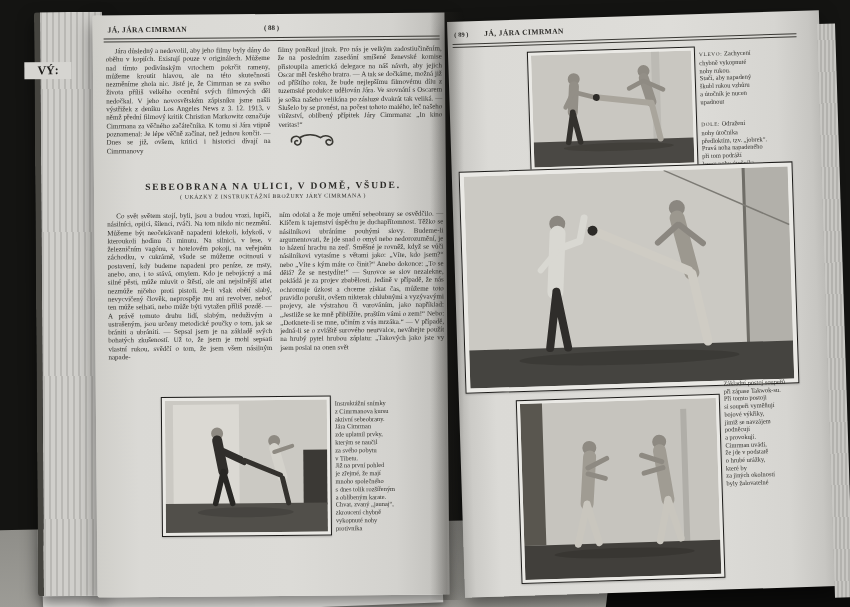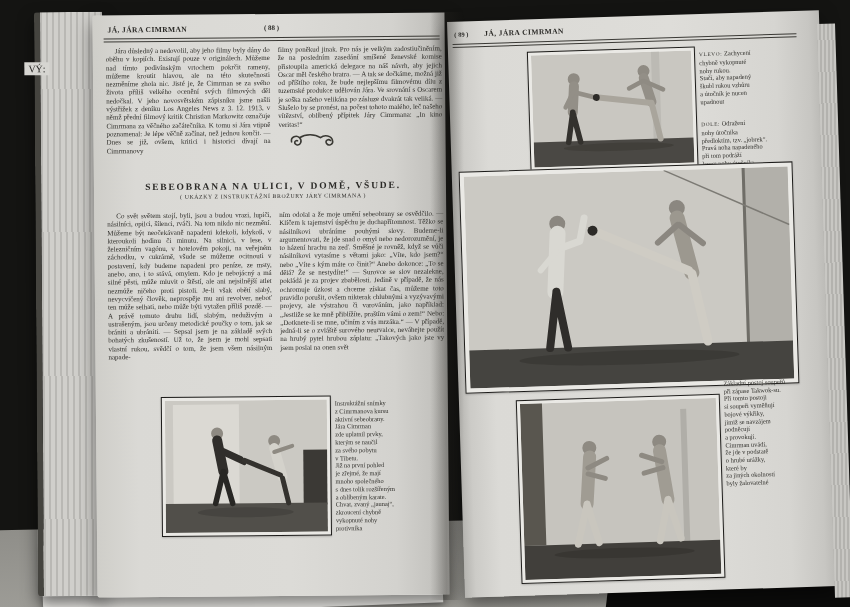--- a/index.html
+++ b/index.html
@@ -9,22 +9,22 @@
   .surface{position:absolute;left:-20px;top:522px;width:830px;height:120px;
            background:linear-gradient(178deg,#8f8e89,#a9a8a2);transform:rotate(-1.2deg);}
   .paper{position:absolute;left:42px;top:538px;width:400px;height:72px;background:#f3f2ee;
          transform:rotate(-2.2deg);box-shadow:0 2px 6px rgba(0,0,0,.35);}
   .corner-shadow{position:absolute;right:-60px;bottom:-60px;width:300px;height:170px;
                  background:#0c0c0b;transform:rotate(7deg);}
   
   .page-stack-left{position:absolute;left:36px;top:12px;width:62px;height:584px;border-radius:3px 0 0 3px;
     background:repeating-linear-gradient(90deg,#b9b8b4 0 2px,#d0cfcb 2px 6px);
     border-left:6px solid #45443f;transform:rotate(-.4deg);box-shadow:0 8px 16px rgba(0,0,0,.55);}
-  .edge-text{position:absolute;left:-16px;top:50px;font-size:10px;font-weight:normal;color:#1e1d1b;
-             background:#d6d5d1;padding:1px 4px;}
+  .edge-text{position:absolute;left:-16px;top:50px;font-size:12px;font-weight:bold;color:#1e1d1b;
+             background:#d6d5d1;padding:1px 13px;}
   .page{position:absolute;box-shadow:0 8px 18px rgba(0,0,0,.5);}
   .left-page{left:95px;top:14px;width:352px;height:582px;border-radius:2px 0 0 2px;transform:rotate(-.5deg);
     background:linear-gradient(90deg,#cfcec9 0%,#dad9d5 12%,#dcdbd7 55%,#d3d2ce 85%,#c3c2be 96%,#b1b0ac 100%);}
   .right-page{left:447px;top:22px;width:372px;height:576px;transform:rotate(-1.8deg);transform-origin:0 0;
     background:linear-gradient(90deg,#b5b4b0 0%,#cccbc7 3%,#dbdad6 10%,#deddd9 60%,#d6d5d1 88%,#c7c6c2 97%,#bab9b5 100%);}
   .right-stack{position:absolute;left:817px;top:24px;width:18px;height:574px;transform:rotate(-1.8deg);transform-origin:0 0;
     background:repeating-linear-gradient(90deg,#c8c7c3 0 2px,#b3b2ae 2px 4px);}
   .gutter{position:absolute;left:430px;top:12px;width:34px;height:588px;pointer-events:none;
     background:linear-gradient(90deg,rgba(40,38,34,0) 0%,rgba(40,38,34,.30) 48%,rgba(40,38,34,0) 100%);}
   

